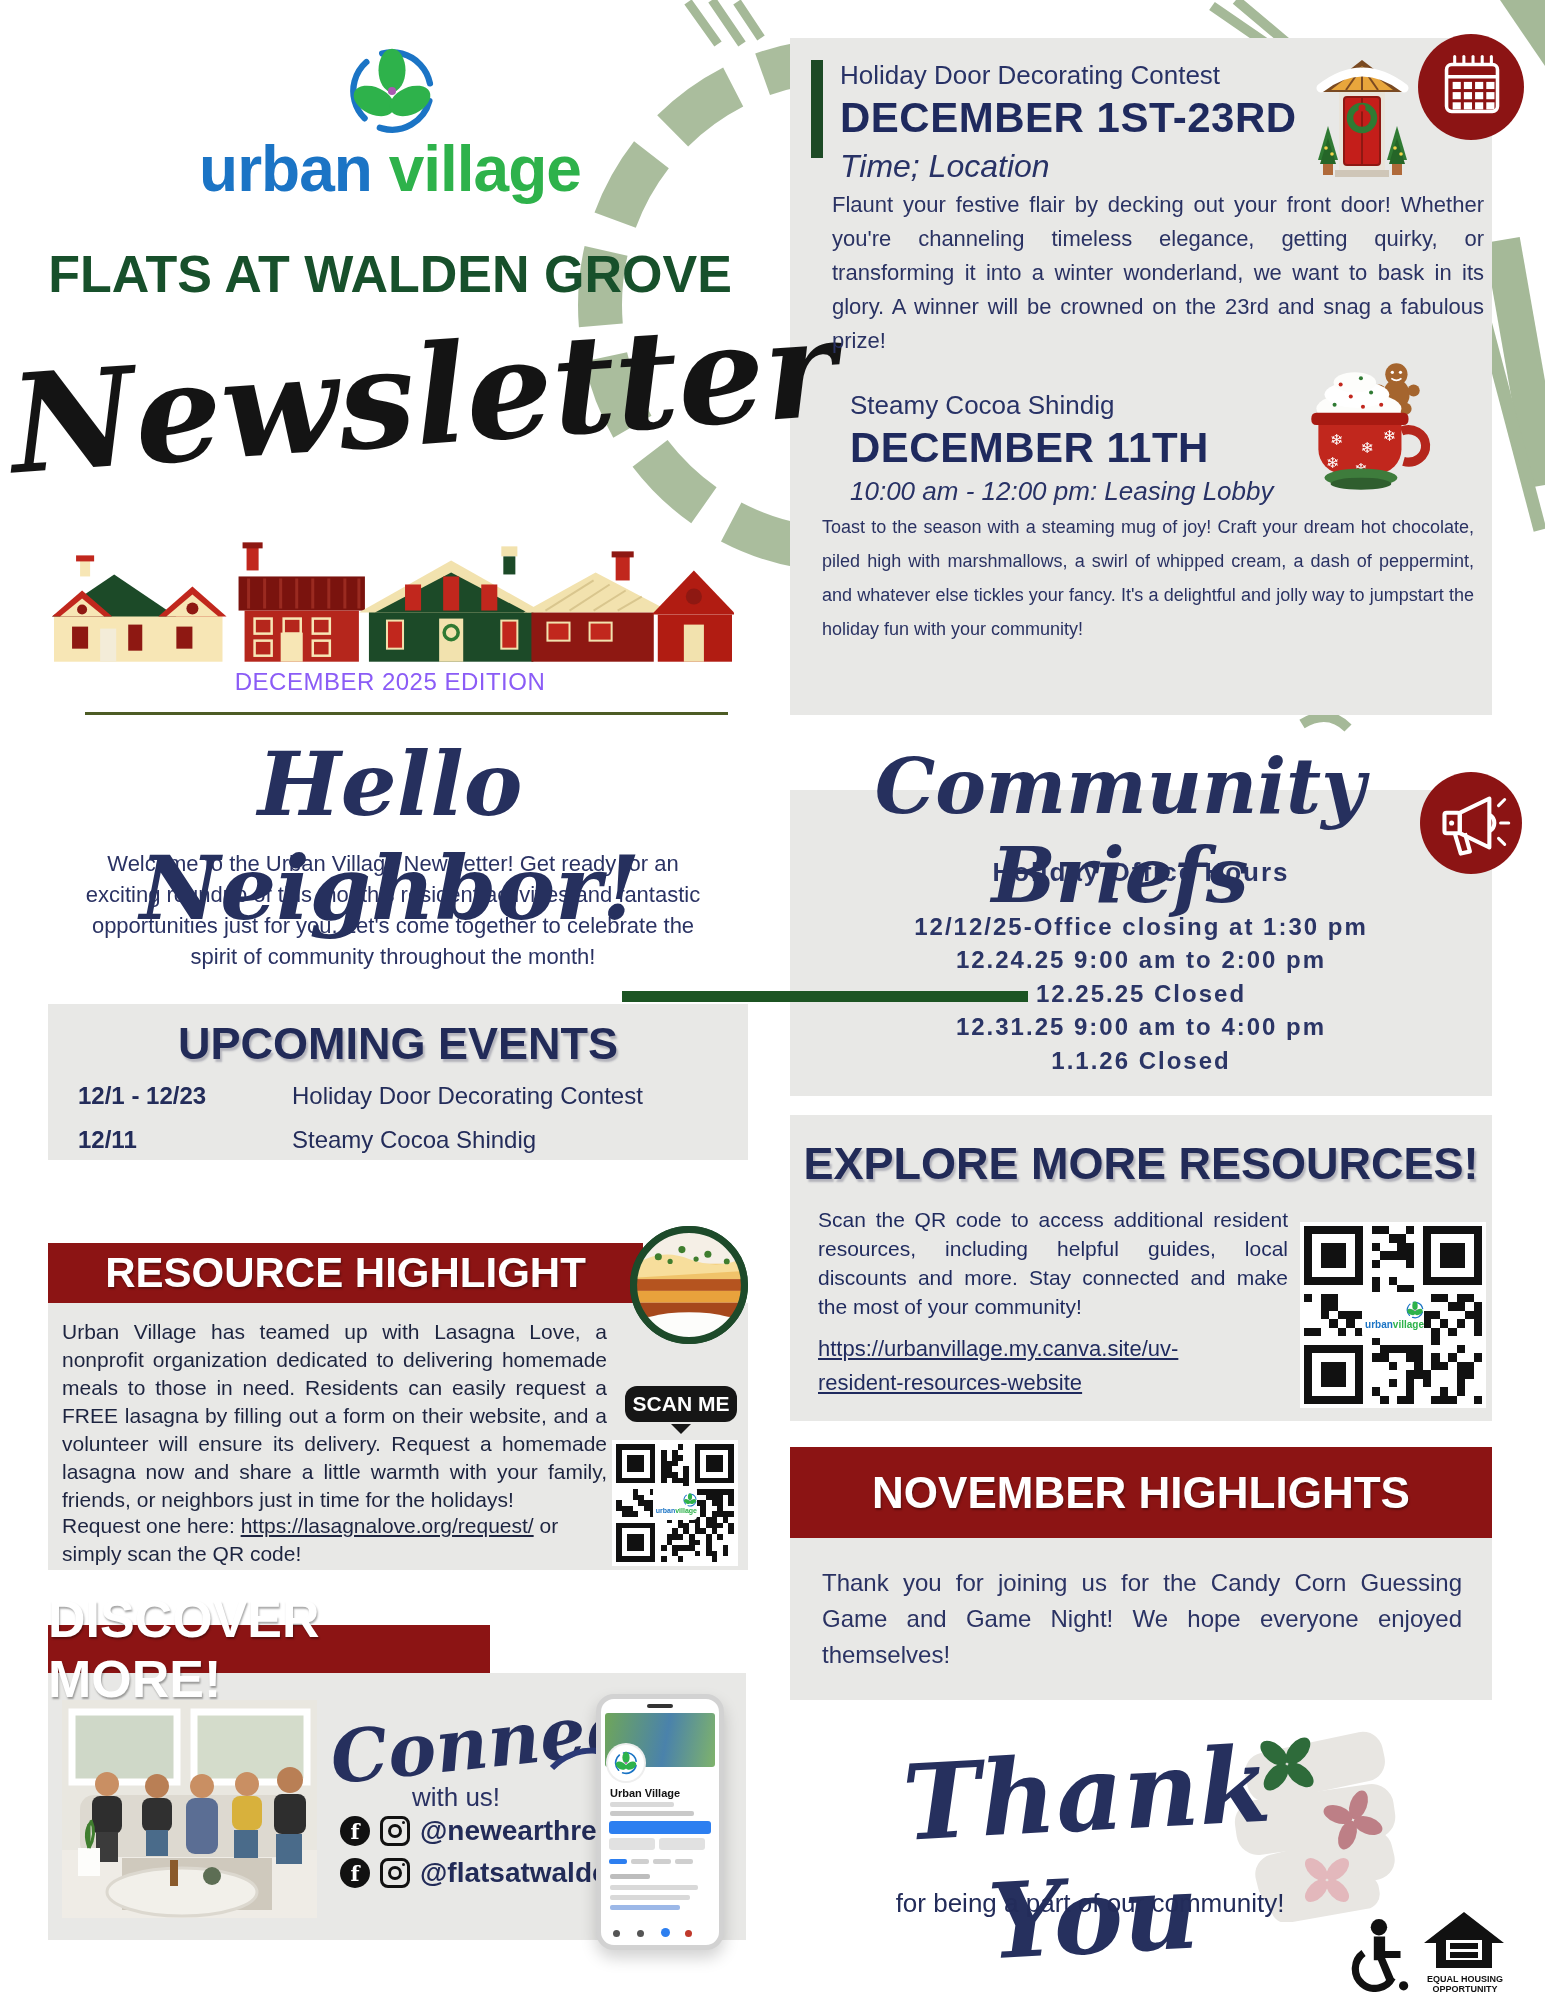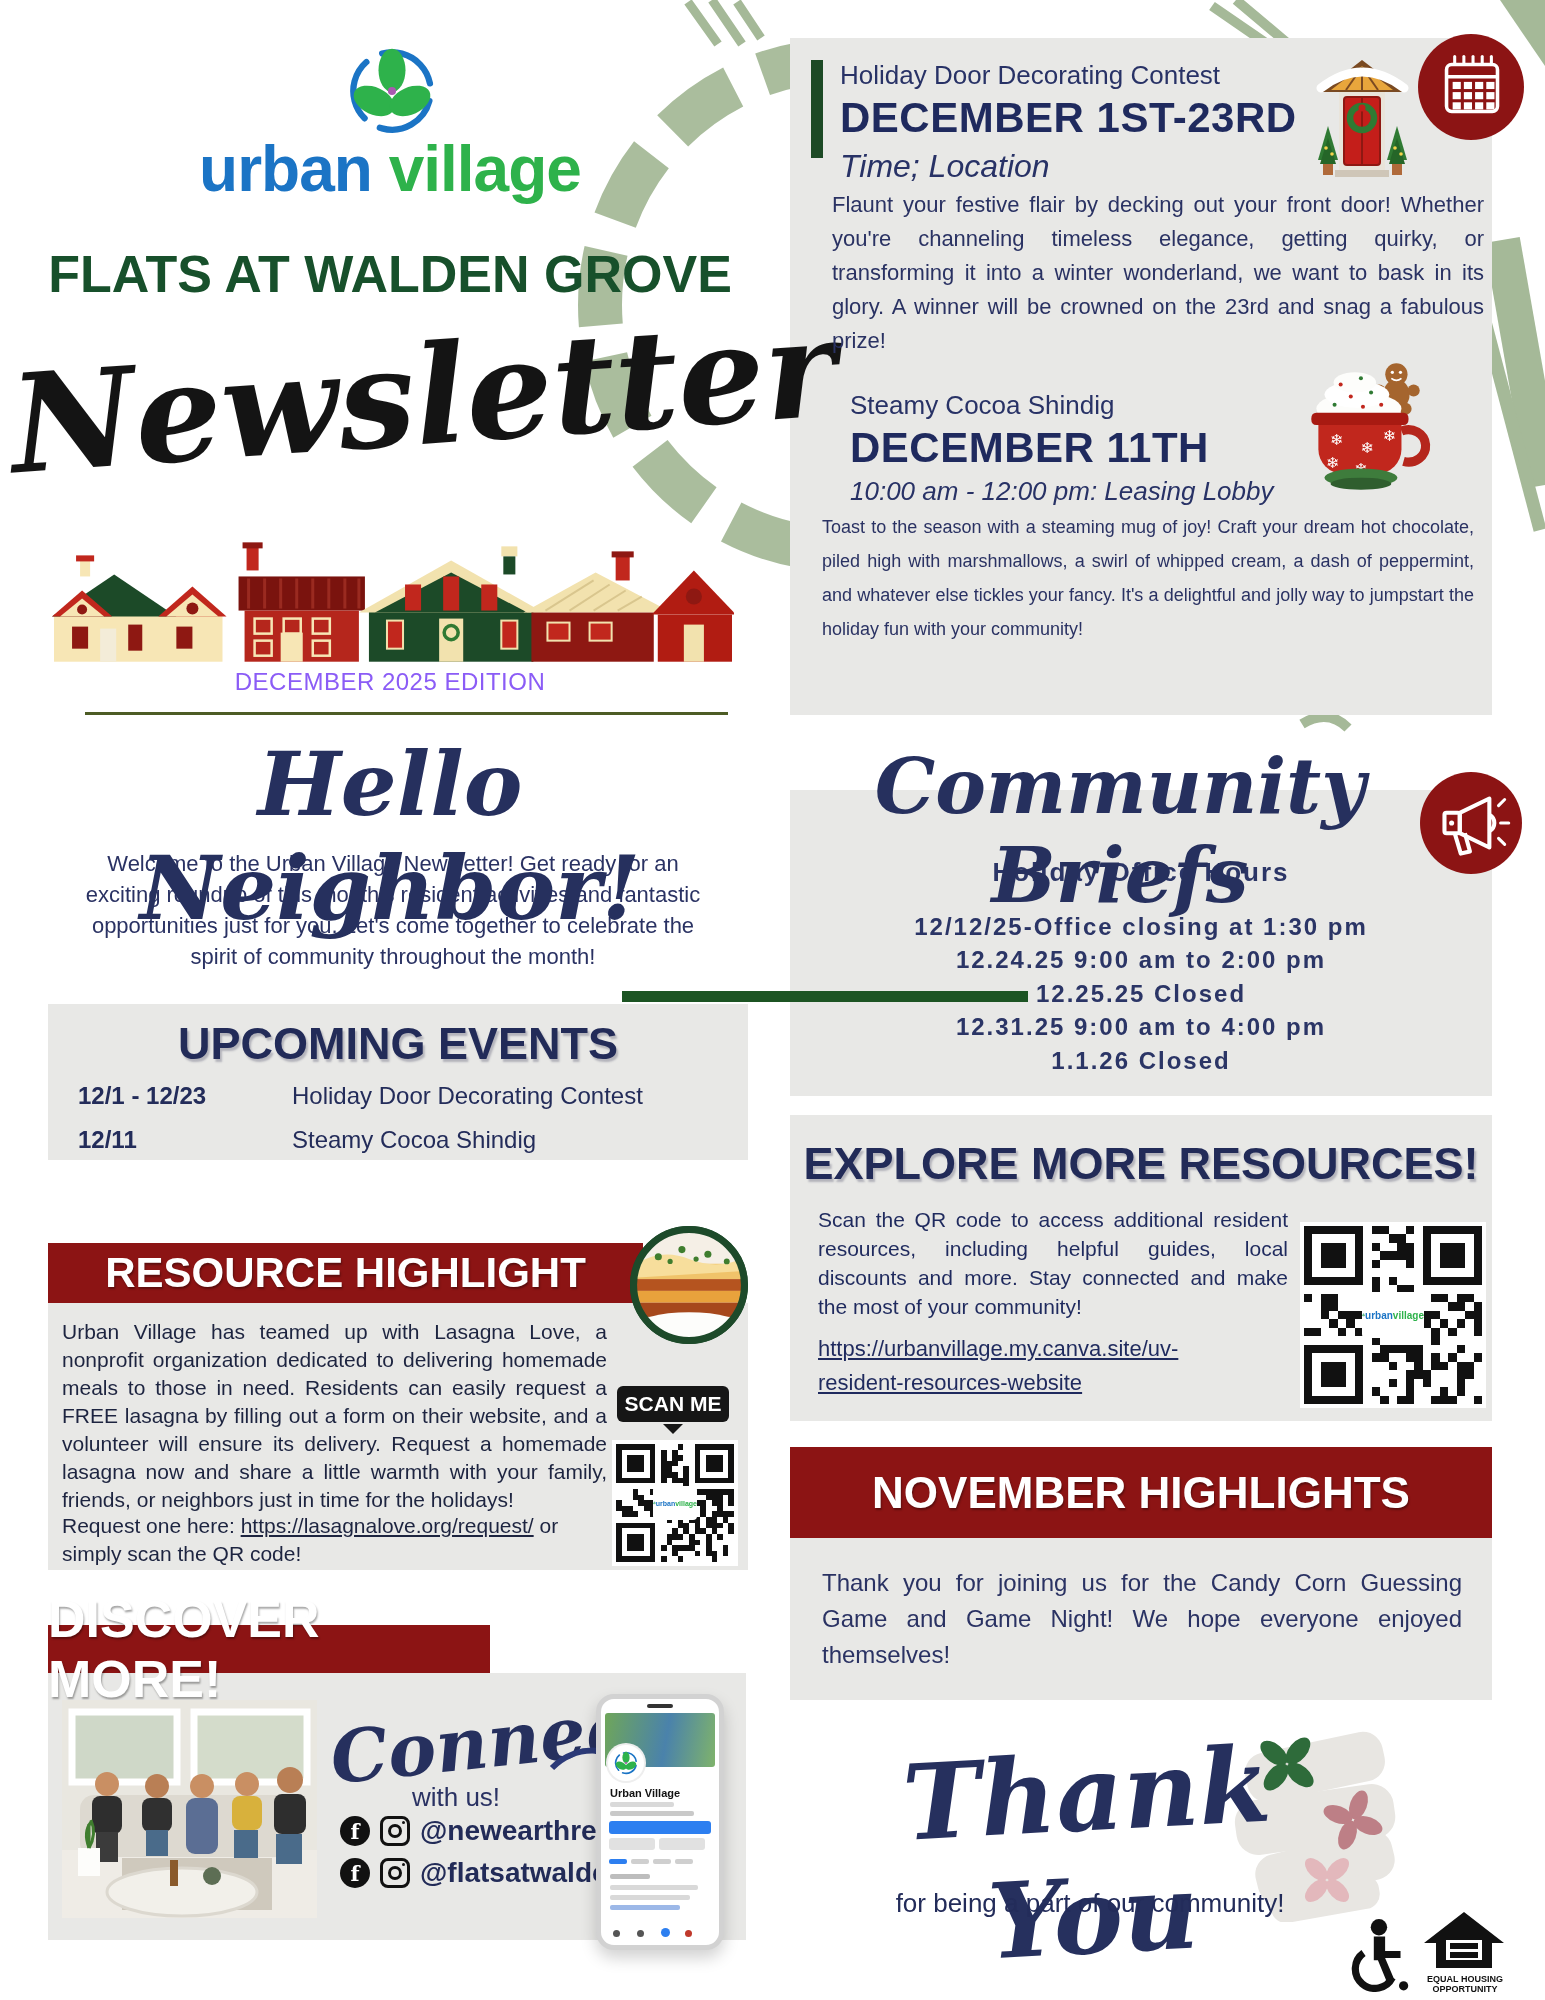--- a/index.html
+++ b/index.html
@@ -15,27 +15,27 @@
   .body-txt{color:#2a3263;line-height:1.46;}
   .red-bar{position:absolute;background:#8c1414;color:#fff;display:flex;align-items:center;
            justify-content:center;font-weight:700;z-index:2;
            text-shadow:1px 2px 2px rgba(0,0,0,.35);}
   .big-title{font-weight:800;color:#222b58;text-shadow:2px 3px 2px rgba(60,60,90,.3);}
   .wordmark{font-weight:800;letter-spacing:-1px;}
   .wm-blue{color:#1b74c5;} .wm-green{color:#2eb24b;}
   .link{text-decoration:underline;cursor:pointer;}
   .hours-line{font-size:24px;font-weight:700;letter-spacing:2px;color:#2b3566;line-height:33.5px;}
   .scanme{position:absolute;background:#161616;color:#fff;font-weight:800;font-size:21px;
-          display:flex;align-items:center;justify-content:center;border-radius:6px;z-index:3;}
+          display:flex;align-items:center;justify-content:center;border-radius:12px;z-index:3;margin-left:8px;}
   .scanme:after{content:"";position:absolute;left:50%;bottom:-12px;margin-left:-10px;
           border:10px solid transparent;border-top-color:#161616;border-bottom:0;}
   .qr-wrap{position:absolute;background:#fff;padding:4px;z-index:3;}
   .qr-box{width:100%;height:100%;}
   .qr-logo{position:absolute;left:50%;top:50%;transform:translate(-50%,-50%);
-           background:#fff;display:flex;flex-direction:row;align-items:center;
+           background:#fff;display:flex;flex-direction:column;align-items:flex-end;
            justify-content:center;border-radius:4px;}
   .qr-logo .t{font-weight:800;white-space:nowrap;}
   .fb-icon{width:30px;height:30px;border-radius:50%;background:#111;color:#fff;display:flex;
            align-items:center;justify-content:center;font-weight:800;font-size:21px;
            font-family:"DejaVu Serif",serif;}
   .fb-icon:after{content:"f";}
   .ig-icon{width:24px;height:24px;border:3px solid #111;border-radius:8px;position:relative;}
   .ig-icon:before{content:"";position:absolute;left:5px;top:5px;width:8px;height:8px;
            border:3px solid #111;border-radius:50%;}
   .ig-icon:after{content:"";position:absolute;right:2px;top:2px;width:3px;height:3px;

